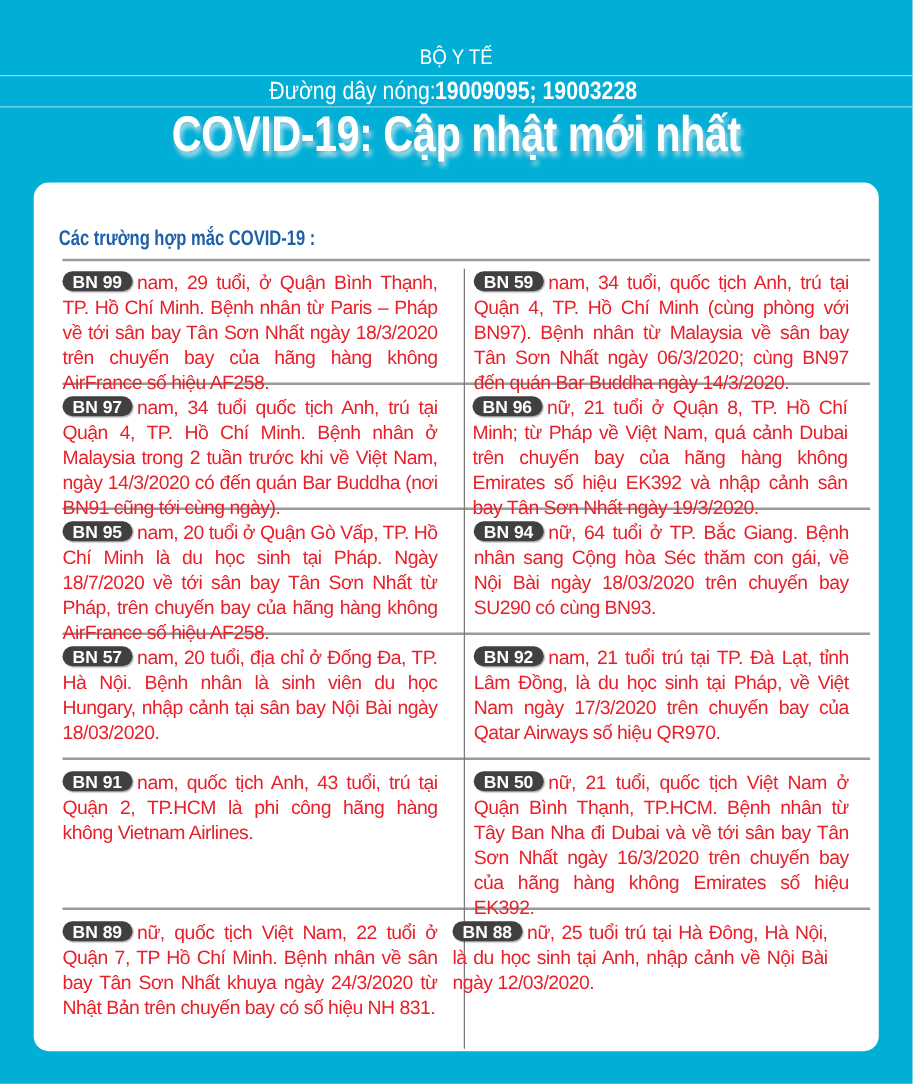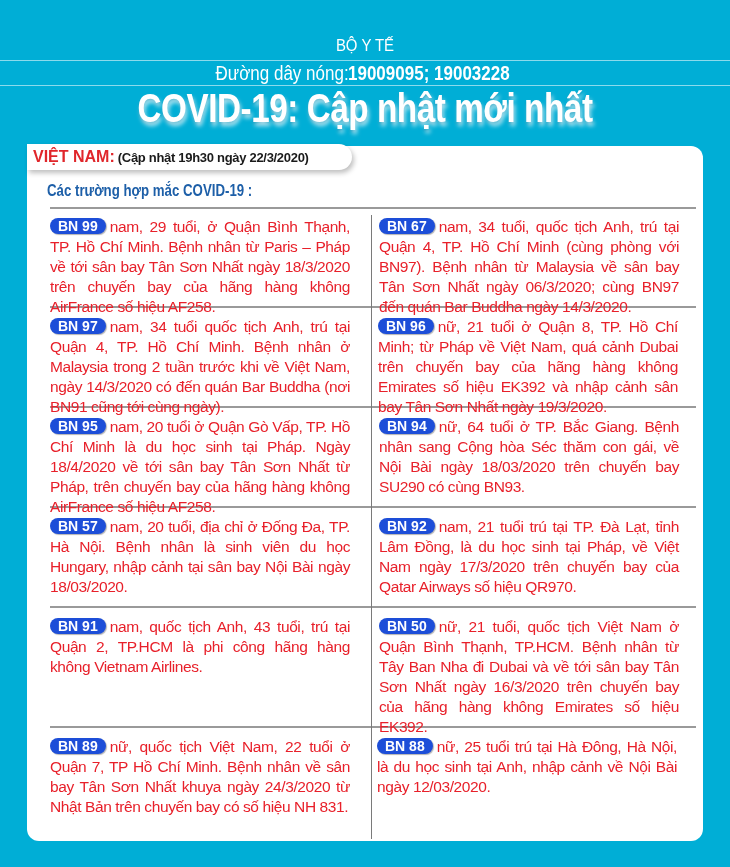--- a/index.html
+++ b/index.html
@@ -48,71 +48,67 @@
     }
     .grid { position: absolute; left: 23px; top: 61px; width: 646px; }
     .hline { position: absolute; left: 0; width: 646px; height: 2px; background: #9a9a9a; }
     .vline { position: absolute; left: 321px; width: 1px; background: #7a7a7a; }
     .case {
       position: absolute; width: 300px;
       color: #e8202a; font-size: 15.5px; line-height: 20px;
       text-align: justify; letter-spacing: -0.4px;
     }
     .badge {
-      display: inline-block; background: #1d4ed8; color: #fff; font-weight: bold;
+      display: inline-block; background: #404040; color: #fff; font-weight: bold;
       font-size: 14px; line-height: 16px; padding: 0 8px; border-radius: 9px;
       margin-right: 4px; vertical-align: 1px; box-shadow: 1px 1px 1px rgba(0,0,0,0.3);
       letter-spacing: 0;
     }
   </style>
 </head>
 <body>
 
 <div class="header">
   <div class="org">BỘ Y TẾ</div>
   <div class="rule" style="top:60px"></div>
   <div class="hotline">
     <span class="label">Đường dây nóng: </span><span class="nums">19009095; 19003228</span>
   </div>
   <div class="rule" style="top:85px"></div>
   <div class="title">COVID-19: Cập nhật mới nhất</div>
 </div>
 
 <div class="panel">
-  <div class="vn-tag">
-    <span class="country">VIỆT NAM:</span>
-    <span class="upd">(Cập nhật 19h30 ngày 22/3/2020)</span>
-  </div>
   <div class="section-title">Các trường hợp mắc COVID-19 :</div>
 
   <div class="grid">
     <div class="hline" style="top:0"></div>
     <div class="hline" style="top:99px"></div>
     <div class="hline" style="top:199px"></div>
     <div class="hline" style="top:299px"></div>
     <div class="hline" style="top:399px"></div>
     <div class="hline" style="top:519px"></div>
     <div class="vline" style="top:8px;height:624px"></div>
 
     <div class="case" style="left:0;top:10px">
       <span class="badge">BN 99</span><span>nam,  29 tuổi, ở Quận Bình Thạnh, TP. Hồ Chí Minh. Bệnh nhân từ Paris – Pháp về tới sân bay Tân Sơn Nhất ngày 18/3/2020 trên chuyến bay của hãng hàng không AirFrance số hiệu AF258.</span>
     </div>
     <div class="case" style="left:329px;top:10px">
-      <span class="badge">BN 67</span><span>nam, 34 tuổi, quốc tịch Anh, trú tại Quận 4, TP. Hồ Chí Minh (cùng phòng với BN97). Bệnh nhân từ Malaysia về sân bay Tân Sơn Nhất ngày 06/3/2020; cùng BN97 đến quán Bar Buddha ngày 14/3/2020.</span>
+      <span class="badge">BN 59</span><span>nam, 34 tuổi, quốc tịch Anh, trú tại Quận 4, TP. Hồ Chí Minh (cùng phòng với BN97). Bệnh nhân từ Malaysia về sân bay Tân Sơn Nhất ngày 06/3/2020; cùng BN97 đến quán Bar Buddha ngày 14/3/2020.</span>
     </div>
 
     <div class="case" style="left:0;top:110px">
       <span class="badge">BN 97</span><span>nam, 34 tuổi quốc tịch Anh, trú tại Quận 4, TP. Hồ Chí Minh. Bệnh nhân ở Malaysia trong 2 tuần trước khi về Việt Nam, ngày 14/3/2020 có đến quán Bar Buddha (nơi BN91 cũng tới cùng ngày).</span>
     </div>
     <div class="case" style="left:328px;top:110px">
       <span class="badge">BN 96</span><span>nữ, 21 tuổi ở Quận 8, TP. Hồ Chí Minh; từ Pháp về Việt Nam, quá cảnh Dubai trên chuyến bay của hãng hàng không Emirates số hiệu EK392 và nhập cảnh sân bay Tân Sơn Nhất ngày 19/3/2020.</span>
     </div>
 
     <div class="case" style="left:0;top:210px">
-      <span class="badge">BN 95</span><span>nam, 20 tuổi ở Quận Gò Vấp, TP. Hồ Chí Minh là du học sinh tại Pháp. Ngày 18/4/2020 về tới sân bay Tân Sơn Nhất từ Pháp, trên chuyến bay của hãng hàng không AirFrance số hiệu AF258.</span>
+      <span class="badge">BN 95</span><span>nam, 20 tuổi ở Quận Gò Vấp, TP. Hồ Chí Minh là du học sinh tại Pháp. Ngày 18/7/2020 về tới sân bay Tân Sơn Nhất từ Pháp, trên chuyến bay của hãng hàng không AirFrance số hiệu AF258.</span>
     </div>
     <div class="case" style="left:329px;top:210px">
       <span class="badge">BN 94</span><span>nữ, 64 tuổi ở TP. Bắc Giang. Bệnh nhân sang Cộng hòa Séc thăm con gái, về Nội Bài ngày 18/03/2020 trên chuyến bay SU290 có cùng BN93.</span>
     </div>
 
     <div class="case" style="left:0;top:310px">
       <span class="badge">BN 57</span><span>nam, 20 tuổi, địa chỉ ở Đống Đa, TP. Hà Nội. Bệnh nhân là sinh viên du học Hungary, nhập cảnh tại sân bay Nội Bài ngày 18/03/2020.</span>
     </div>
     <div class="case" style="left:329px;top:310px">
       <span class="badge">BN 92</span><span>nam, 21 tuổi trú tại TP. Đà Lạt, tỉnh Lâm Đồng, là du học sinh tại Pháp, về Việt Nam ngày 17/3/2020 trên chuyến bay của Qatar Airways số hiệu QR970.</span>
@@ -121,17 +117,17 @@
     <div class="case" style="left:0;top:410px">
       <span class="badge">BN 91</span><span>nam, quốc tịch Anh, 43 tuổi, trú tại Quận 2, TP.HCM là phi công hãng hàng không Vietnam Airlines.</span>
     </div>
     <div class="case" style="left:329px;top:410px">
       <span class="badge">BN 50</span><span>nữ,  21 tuổi, quốc tịch Việt Nam ở Quận Bình Thạnh, TP.HCM. Bệnh nhân từ Tây Ban Nha đi Dubai và về tới sân bay Tân Sơn Nhất ngày 16/3/2020 trên chuyến bay của hãng hàng không Emirates số hiệu EK392.</span>
     </div>
 
     <div class="case" style="left:0;top:530px">
       <span class="badge">BN 89</span><span>nữ, quốc tịch Việt Nam, 22 tuổi ở Quận 7, TP Hồ Chí Minh. Bệnh nhân về sân bay Tân Sơn Nhất khuya ngày 24/3/2020 từ Nhật Bản trên chuyến bay có số hiệu NH 831.</span>
     </div>
-    <div class="case" style="left:327px;top:530px">
+    <div class="case" style="left:312px;top:530px">
       <span class="badge">BN 88</span><span>nữ, 25 tuổi trú tại Hà Đông, Hà Nội, là du học sinh tại Anh, nhập cảnh về Nội Bài ngày 12/03/2020.</span>
     </div>
   </div>
 </div>
 
 </body></html>

